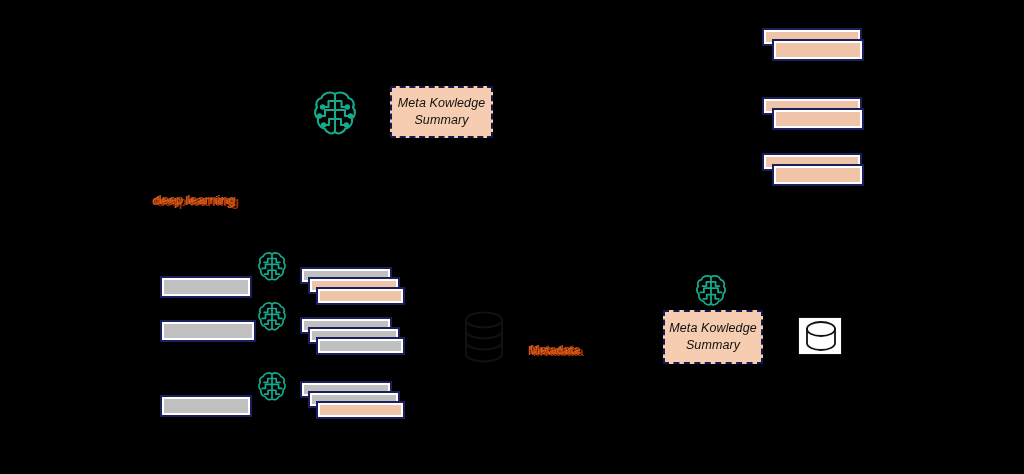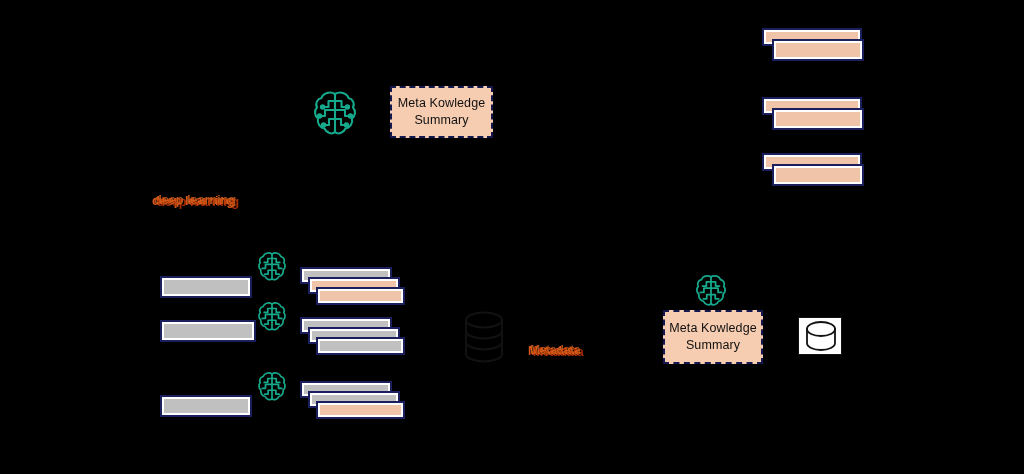--- a/index.html
+++ b/index.html
@@ -42,20 +42,21 @@
     justify-content: center;
     text-align: center;
     color: #101010;
     font-size: 12.5px;
     line-height: 1.35;
     letter-spacing: .1px;
   }
   .meta-box .meta-text {
     display: block;
     white-space: pre-line;
+    font-style: italic;
   }
 
   
   .brain {
     position: absolute;
   }
 
   
   .db-cyl {
     position: absolute;

